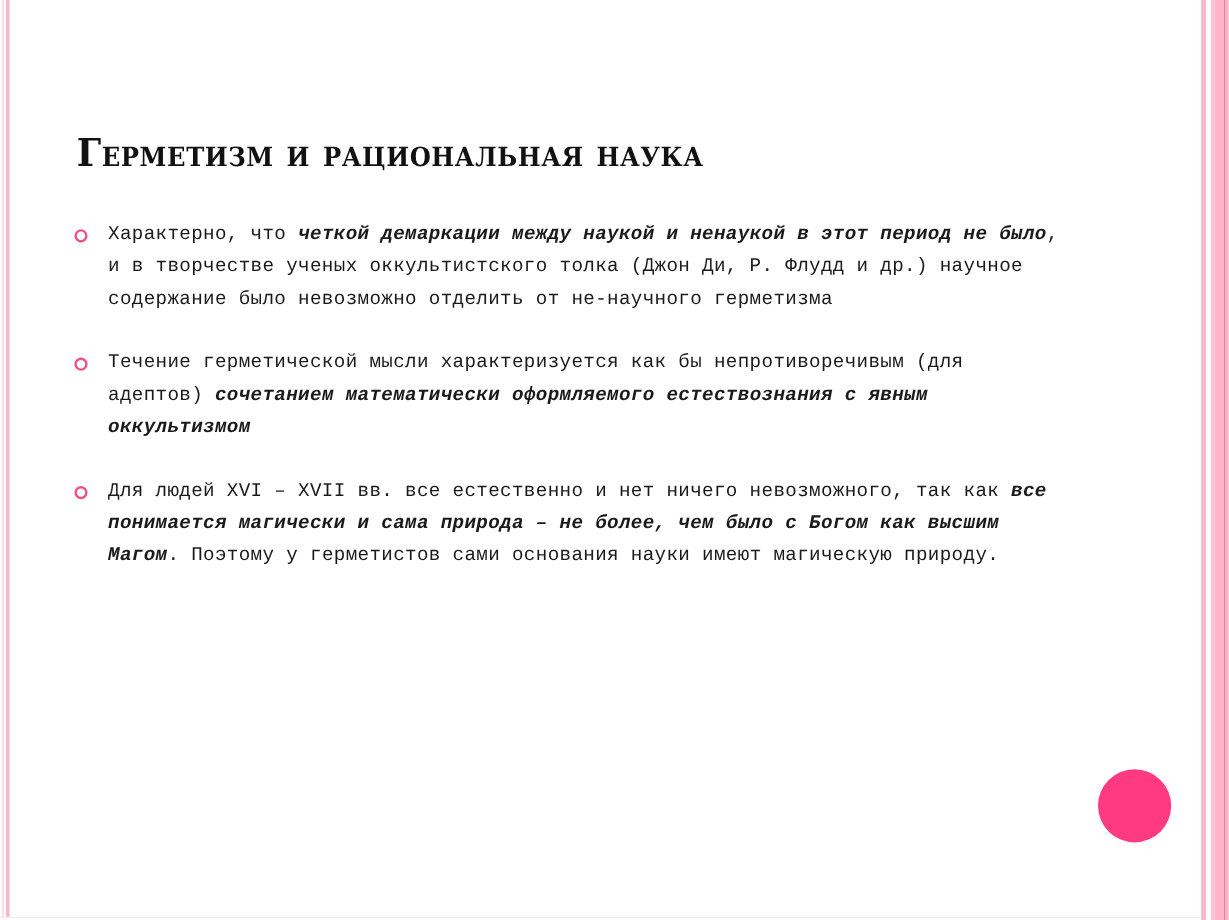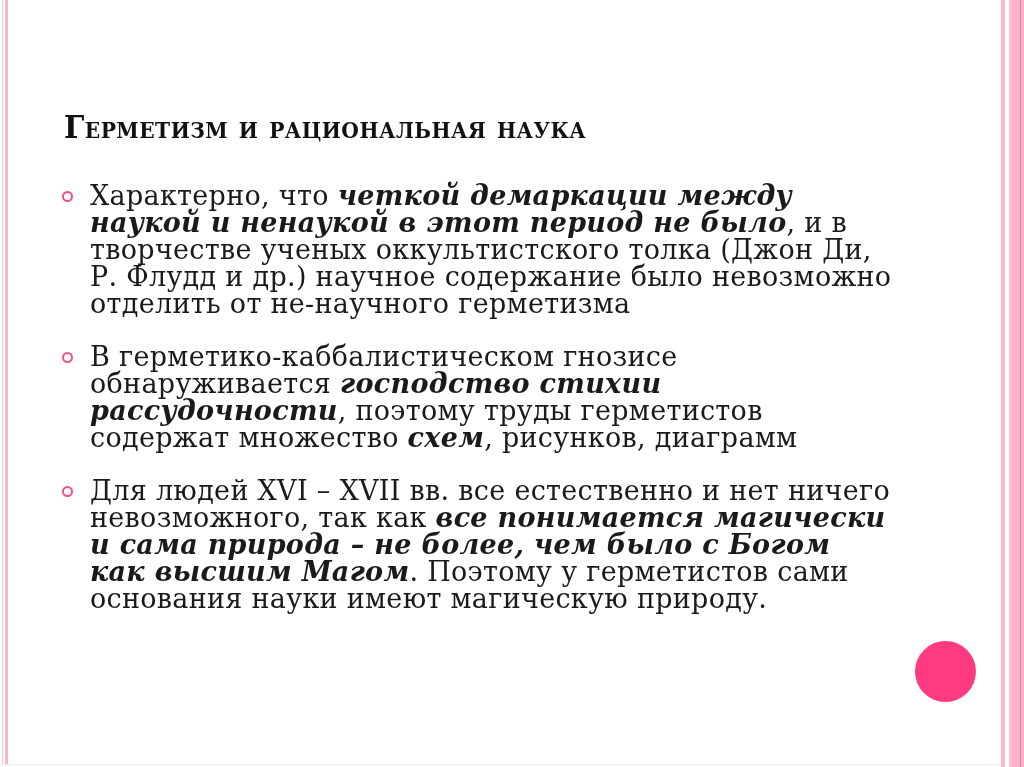--- a/index.html
+++ b/index.html
@@ -23,22 +23,23 @@
     .title {
       position: absolute; left: 64px; top: 108px;
       font-family: "DejaVu Serif", "Liberation Serif", serif;
       font-weight: bold; font-size: 32px; letter-spacing: 0.5px;
       color: #111; font-variant: small-caps; white-space: nowrap;
       transform: scaleX(0.92); transform-origin: left center;
     }
     .bullets { position: absolute; left: 62px; top: 182px; width: 830px; margin: 0; padding: 0; list-style: none; }
     .bullet {
       position: relative; padding-left: 28px;
-      font-size: 27px; line-height: 27px; margin-bottom: 26px;
+      font-size: 16px; line-height: 27px; margin-bottom: 26px;
       letter-spacing: 0.3px;
+      font-family: Liberation Mono, monospace;
     }
     .bullet-marker {
       position: absolute; left: 0; top: 9px;
       width: 7px; height: 7px; border: 2.5px solid #f0508a; border-radius: 50%;
       box-sizing: content-box;
     }
     .em { font-weight: bold; font-style: italic; }
     .circle {
       position: absolute; left: 915px; top: 641px; width: 61px; height: 61px;
       border-radius: 50%; background: #ff3a82;
@@ -58,21 +59,21 @@
 
   <div class="title">Герметизм и рациональная наука</div>
 
   <ul class="bullets">
     <li class="bullet">
       <span class="bullet-marker"></span>
       <span>Характерно, что </span><span class="em">четкой демаркации между наукой и ненаукой  в этот период не было</span><span>, и в творчестве ученых оккультистского толка (Джон Ди, Р. Флудд и др.) научное содержание было невозможно отделить от не-научного герметизма</span>
     </li>
     <li class="bullet">
       <span class="bullet-marker"></span>
-      <span>В герметико-каббалистическом гнозисе обнаруживается </span><span class="em">господство стихии рассудочности</span><span>, поэтому труды герметистов содержат множество </span><span class="em">схем</span><span>, рисунков, диаграмм</span>
+      <span>Течение герметической мысли характеризуется как бы непротиворечивым (для адептов) </span><span class="em">сочетанием математически оформляемого естествознания с явным оккультизмом</span>
     </li>
     <li class="bullet">
       <span class="bullet-marker"></span>
       <span>Для людей XVI – XVII вв. все естественно и нет ничего невозможного, так как </span><span class="em">все понимается магически и сама природа – не более, чем было с Богом как высшим Магом</span><span>. Поэтому у герметистов сами основания науки имеют магическую природу.</span>
     </li>
   </ul>
 
   <div class="circle"></div>
 </div>
 

